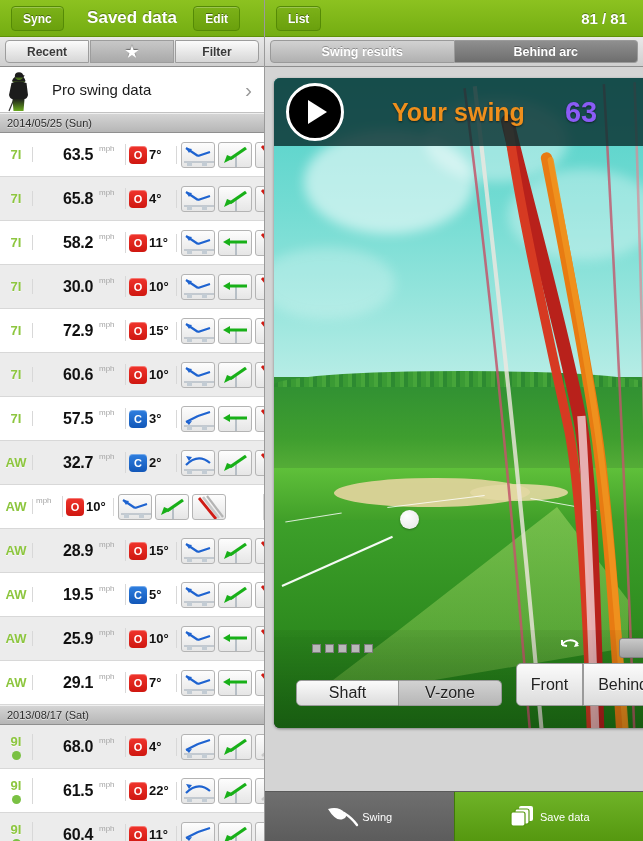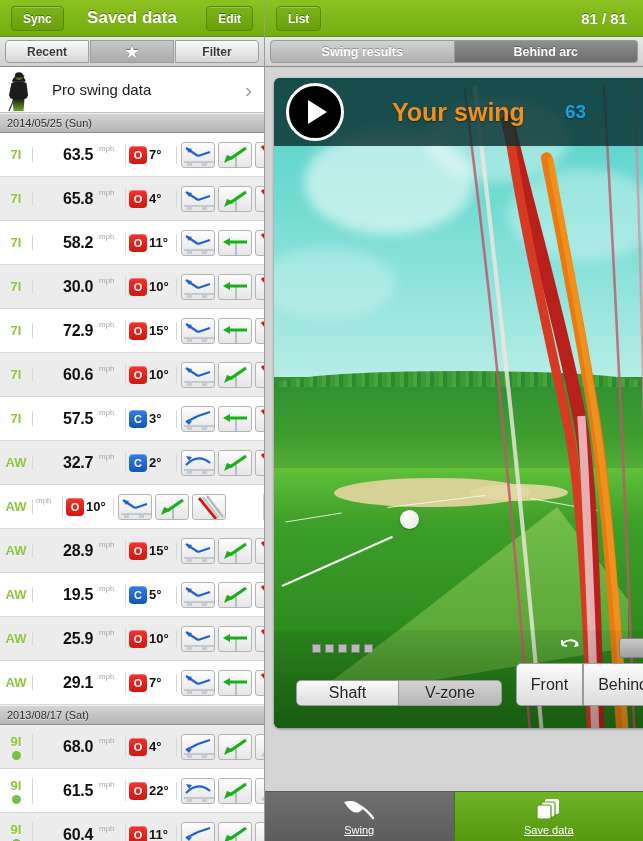--- a/index.html
+++ b/index.html
@@ -24,21 +24,21 @@
   .hbtn {
     position:absolute; top:6px; height:25px; padding:0 11px;
     display:flex; align-items:center; justify-content:center;
     background:linear-gradient(#7cb218,#6aa00d);
     border:1px solid #558a06; border-radius:4px;
     color:#fff; font-size:12px; font-weight:bold;
     text-shadow:0 -1px 0 rgba(0,0,0,.4);
     box-shadow:inset 0 1px 0 rgba(255,255,255,.25);
   }
   .hbtn.sync { left:11px; }
-  .hbtn.edit { right:11px; }
+  .hbtn.edit { right:24px; }
 
   
   .seg { height:30px; display:flex; background:linear-gradient(#e9e9e9,#cfcfcf);
          border-bottom:1px solid #8d8d8d; padding:3px 5px; gap:1px; }
   .seg-btn {
     flex:1; display:flex; align-items:center; justify-content:center;
     font-size:12px; font-weight:bold; color:#3a3a3a;
     background:linear-gradient(#fbfbfb,#d6d6d6);
     border:1px solid #9d9d9d; text-shadow:0 1px 0 rgba(255,255,255,.8);
   }
@@ -202,21 +202,21 @@
     border:3px solid #fff; background:#000;
     display:flex; align-items:center; justify-content:center; flex:0 0 58px;
   }
   .play-tri {
     width:0; height:0; border-left:19px solid #fff;
     border-top:12px solid transparent; border-bottom:12px solid transparent;
     margin-left:5px;
   }
   .vid-title { color:#ef8f1c; font-size:25px; font-weight:bold;
                margin-left:48px; text-shadow:0 1px 2px rgba(0,0,0,.5); }
-  .vid-num { color:#0ea5e9; font-size:19px; font-weight:bold;
+  .vid-num { color:#8b5cf6; font-size:29px; font-weight:bold;
              margin-left:40px; text-shadow:0 1px 2px rgba(0,0,0,.5); }
 
   .ctrlstrip {
     position:absolute; left:0; right:0; bottom:0; height:98px;
     background:linear-gradient(rgba(0,0,0,.05),rgba(0,0,0,.25));
   }
   .frames { position:absolute; left:38px; top:14px; display:flex; gap:4px; }
   .frm { width:9px; height:9px; background:#b9b9b9;
          border:1px solid #7e7e7e; }
   .rot-ic { position:absolute; right:68px; top:8px; width:24px; height:20px;
@@ -245,22 +245,22 @@
     border:1px solid #9a9a9a; text-shadow:0 1px 0 rgba(255,255,255,.8);
   }
   .vbtn2:first-child { border-radius:5px 0 0 5px; }
 
   
   .tabbar {
     position:absolute; left:0; right:0; bottom:0; height:50px; display:flex;
     border-top:1px solid #5a5a5a;
   }
   .tbitem {
-    flex:1; display:flex; flex-direction:column; align-items:center;
-    justify-content:center; gap:2px; color:#fff; font-size:11px;text-decoration:underline;
+    flex:1; display:flex; flex-direction:row; align-items:center;
+    justify-content:center; gap:2px; color:#fff; font-size:11px;
   }
   .tbitem.grey { background:linear-gradient(#6f6f6f,#5c5c5c); }
   .tbitem.green { background:linear-gradient(#6fb328,#55980f);
                   border-left:1px solid #3f7a08; }
 </style>
 </head>
 <body>
 
 <div class="app">
 

